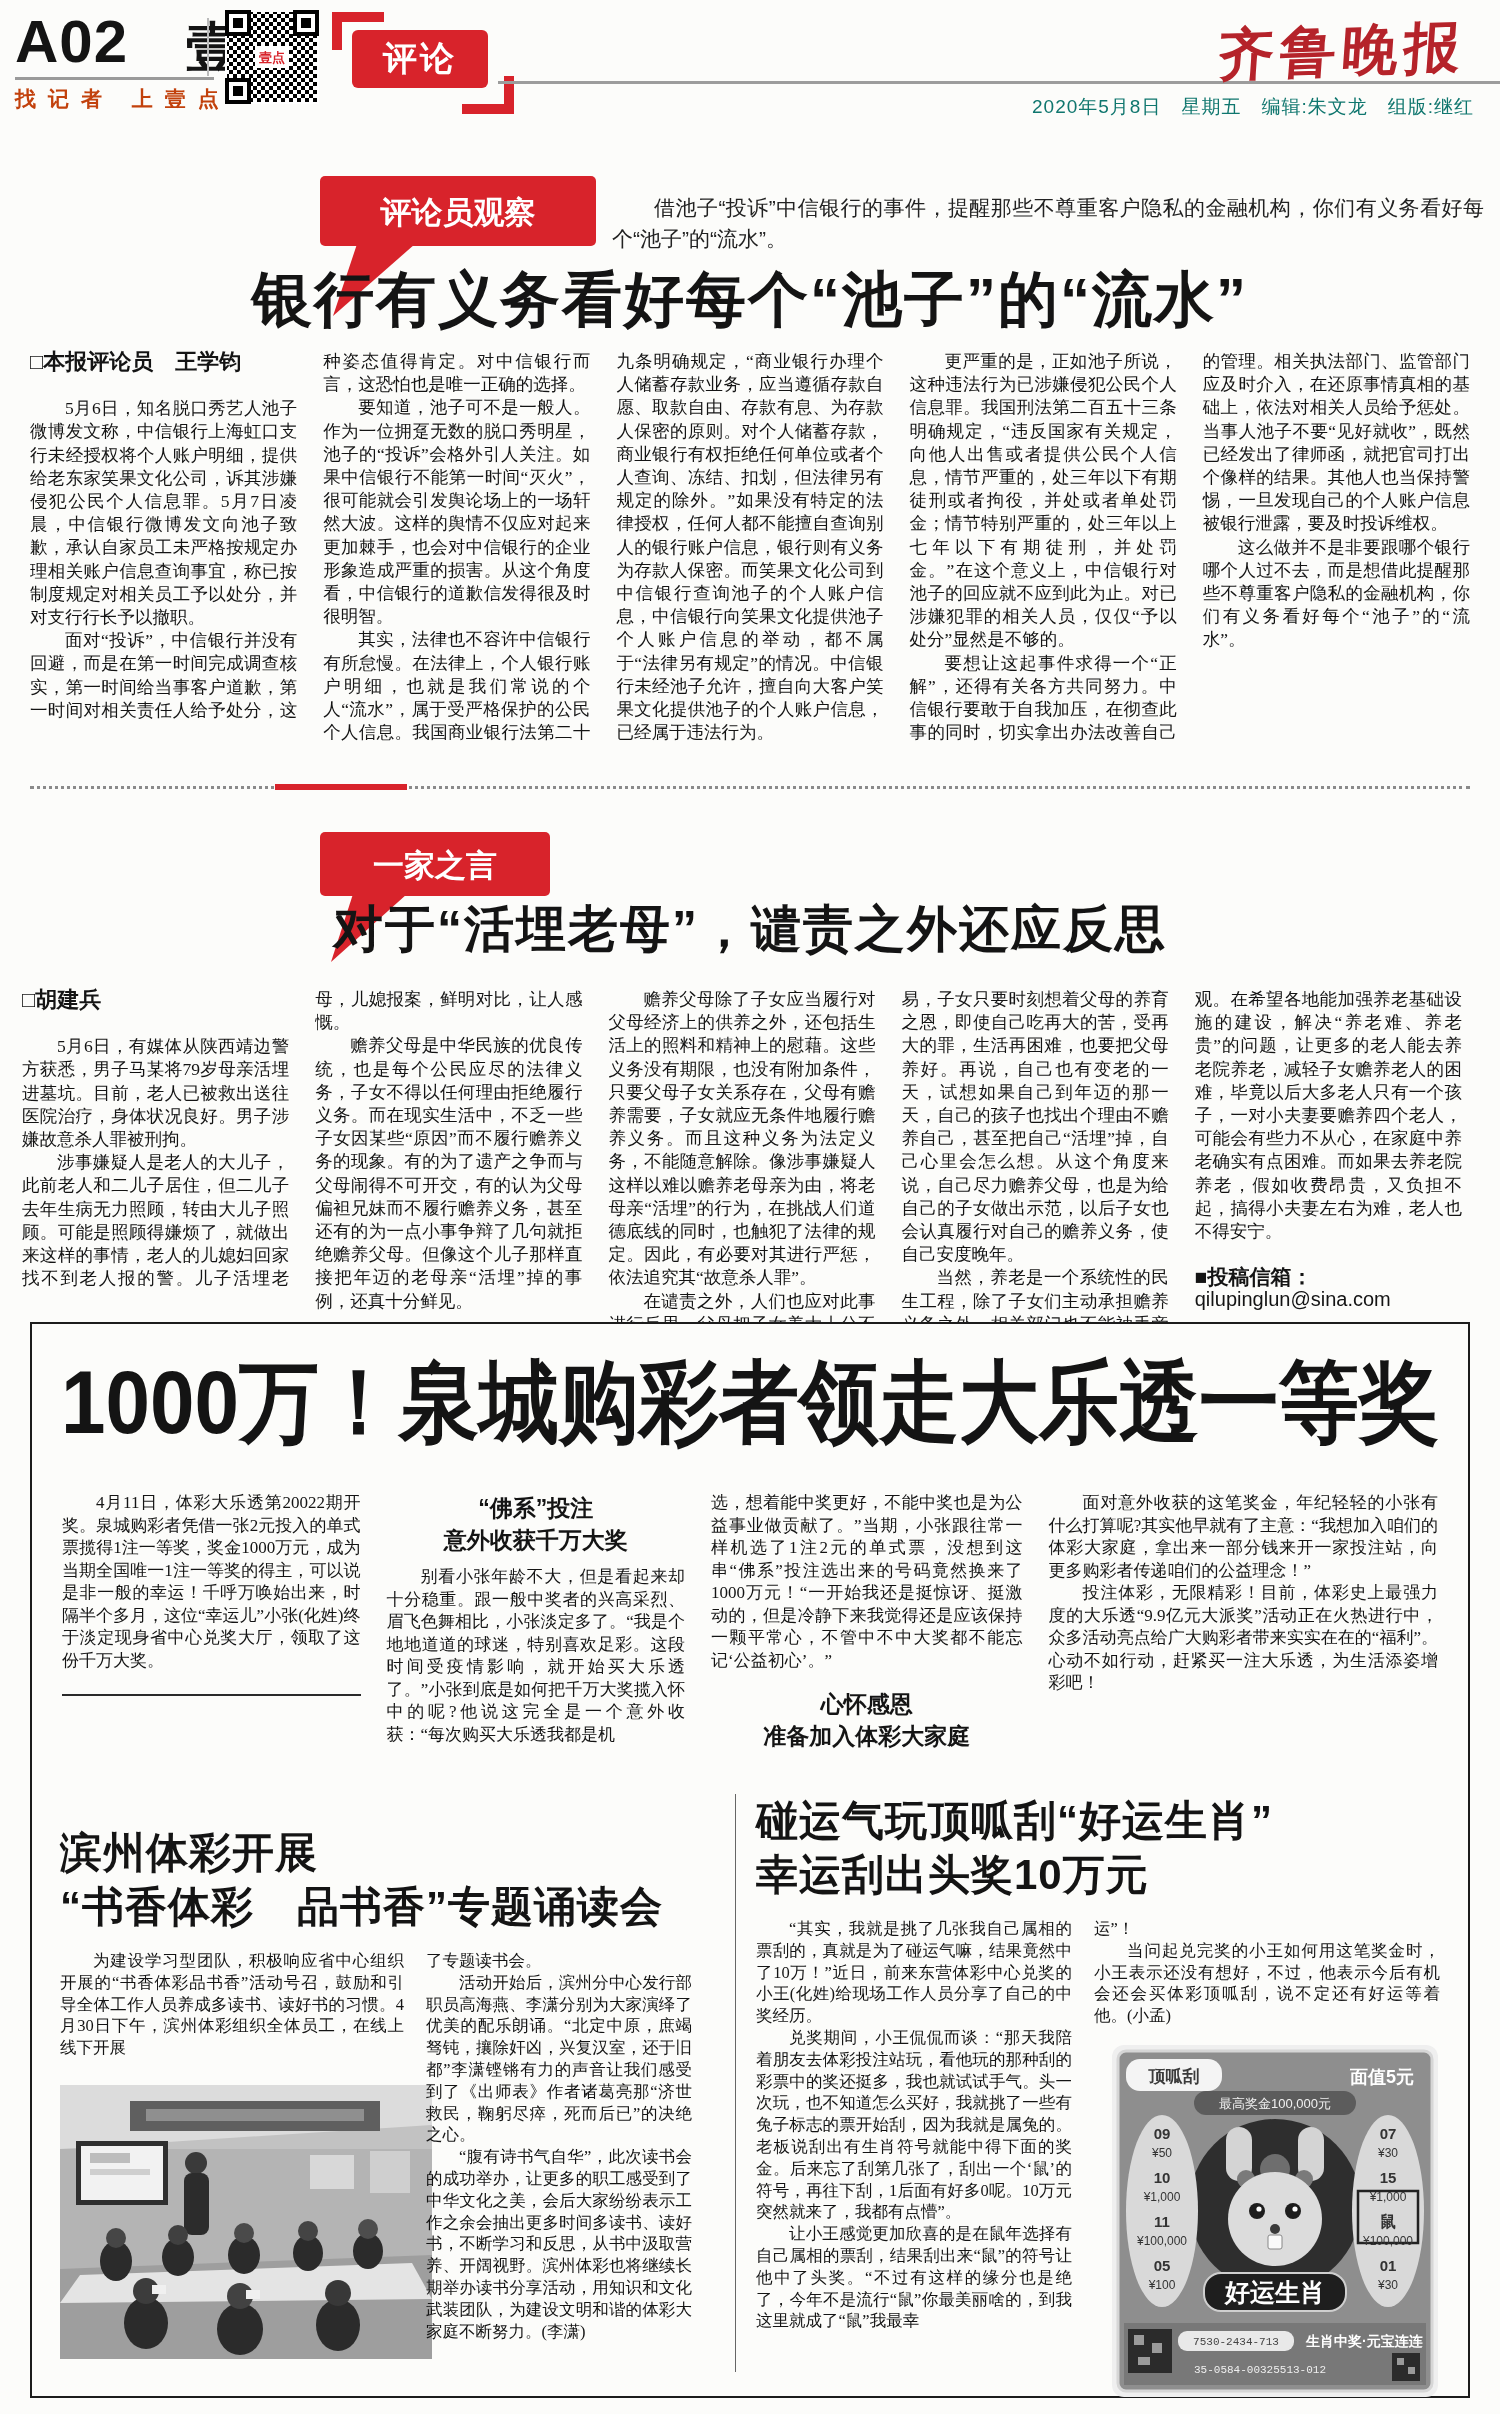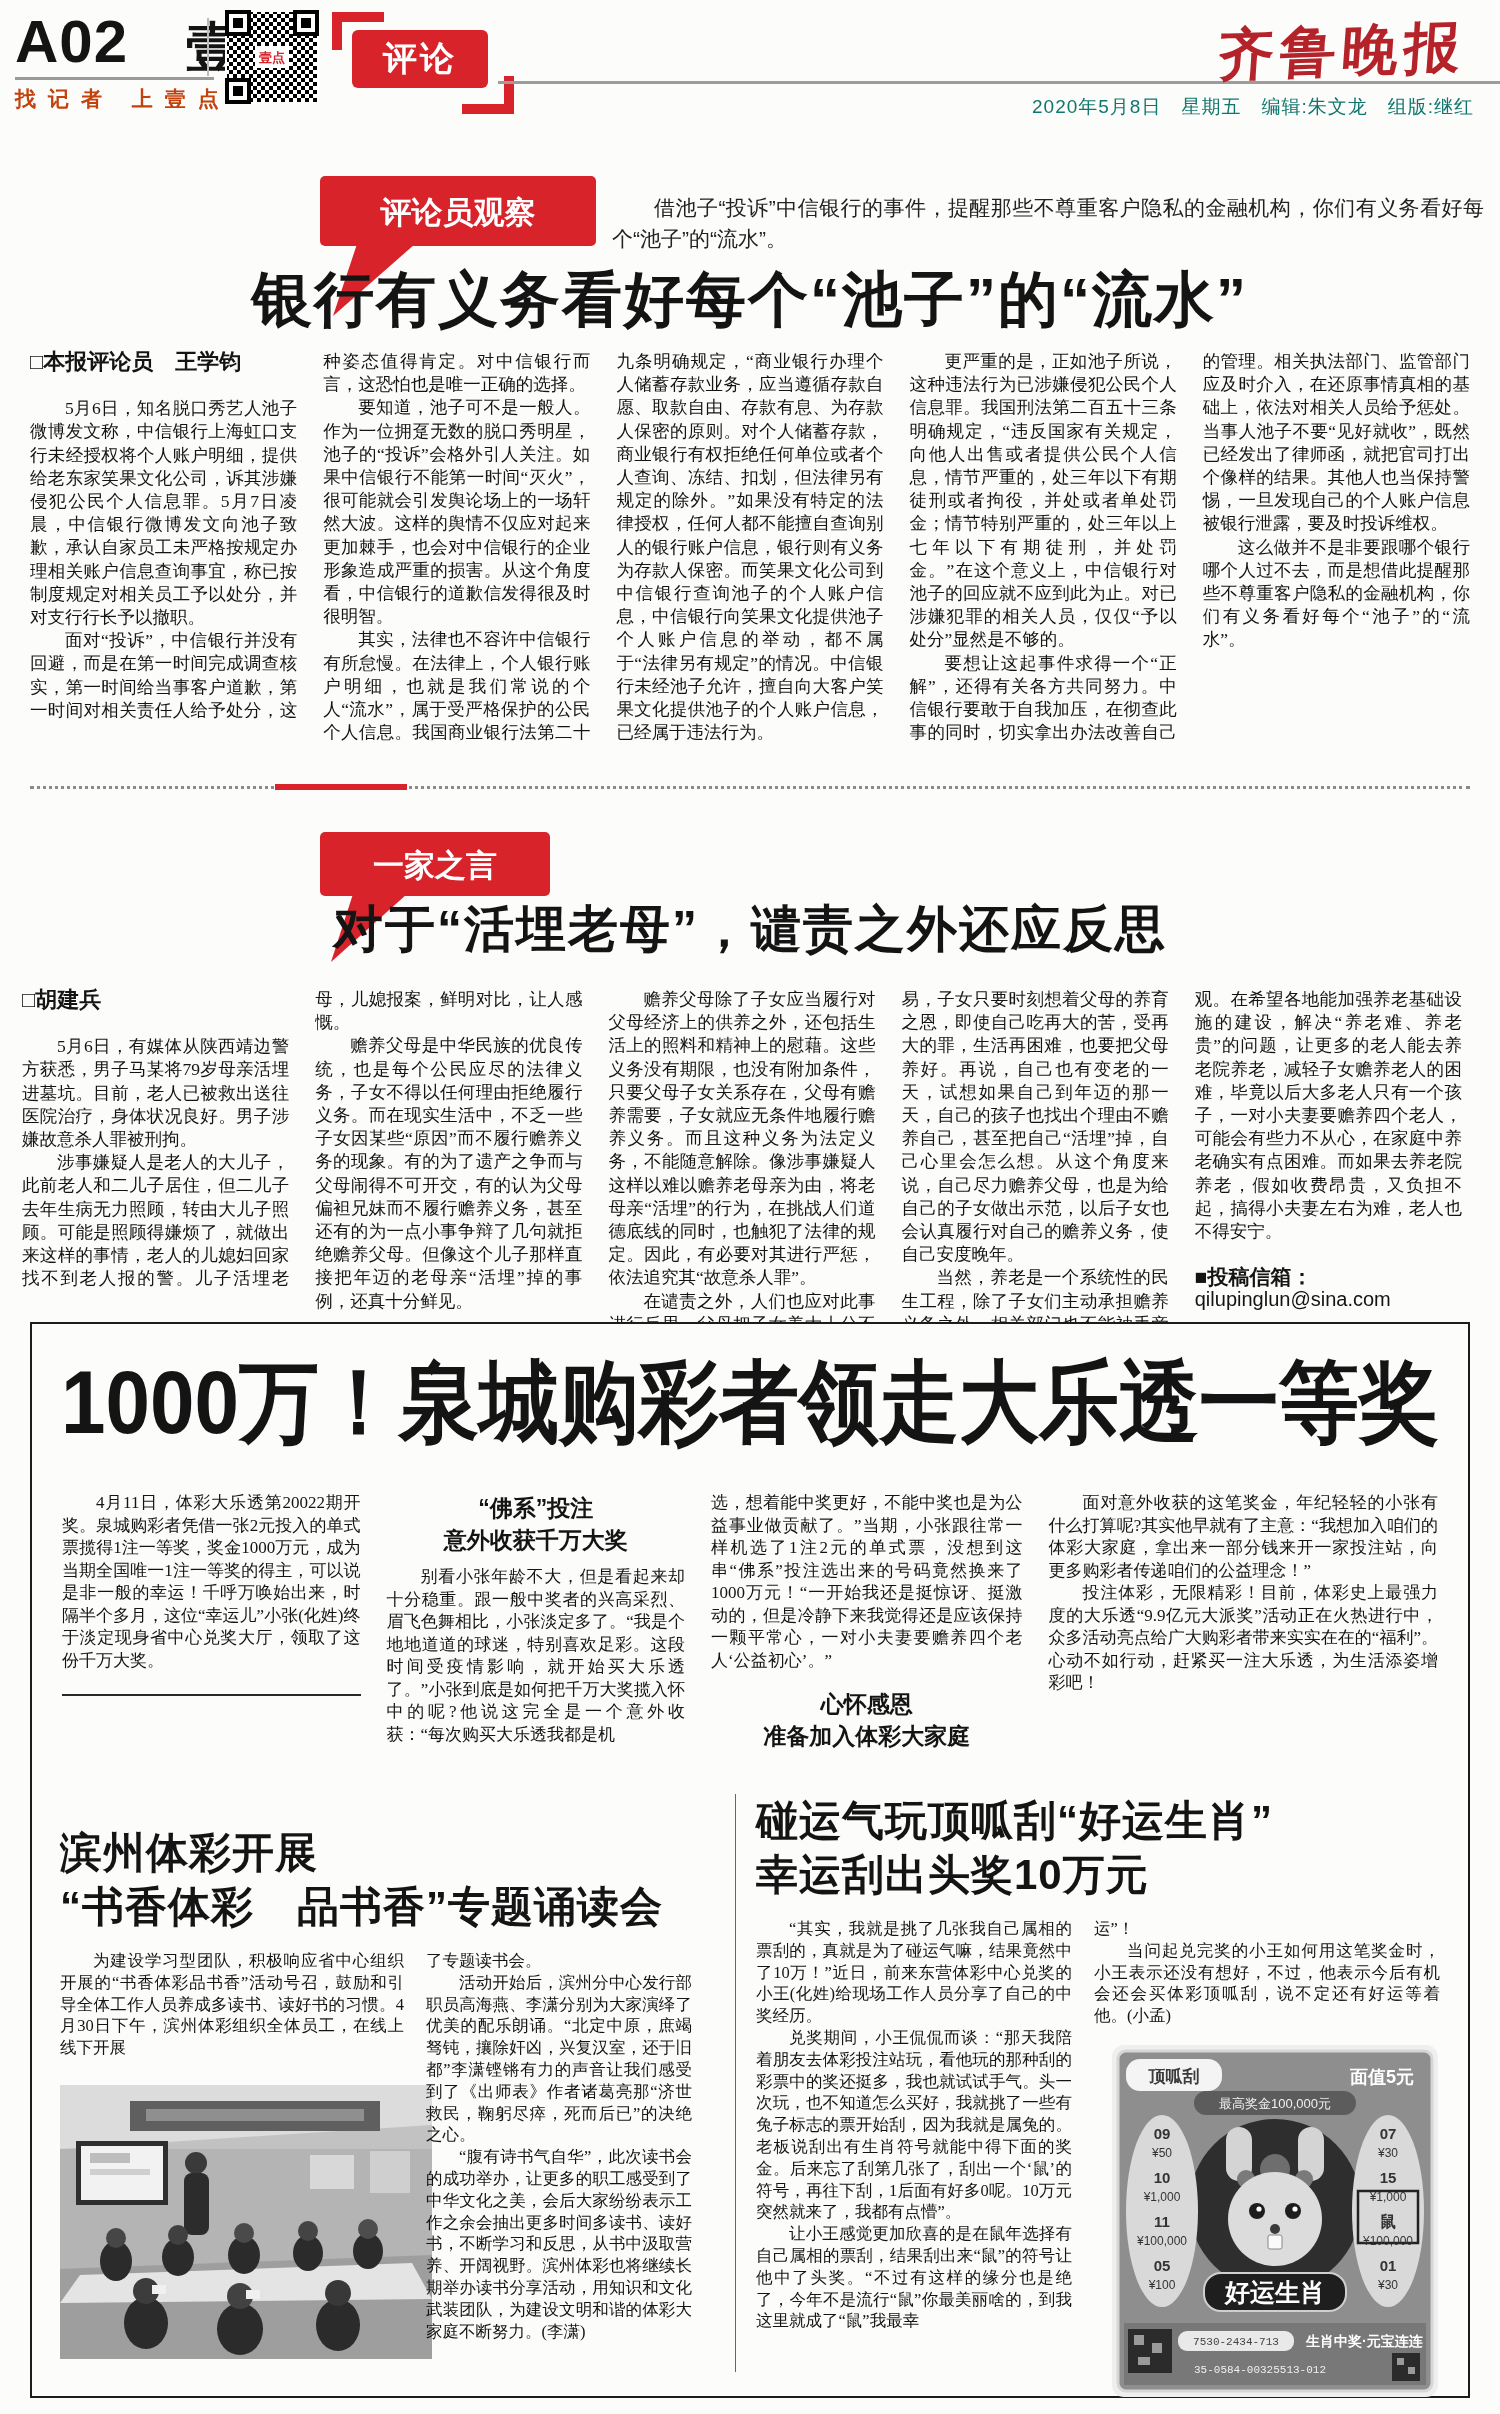--- a/index.html
+++ b/index.html
@@ -153,21 +153,21 @@
         <div class="c1-rule"></div>
       </div>
       <div class="c2">
         <div class="subhead">
           <div>“佛系”投注</div>
           <div>意外收获千万大奖</div>
         </div>
         <p class="ip">别看小张年龄不大，但是看起来却十分稳重。跟一般中奖者的兴高采烈、眉飞色舞相比，小张淡定多了。“我是个地地道道的球迷，特别喜欢足彩。这段时间受疫情影响，就开始买大乐透了。”小张到底是如何把千万大奖揽入怀中的呢?他说这完全是一个意外收获：“每次购买大乐透我都是机</p>
       </div>
       <div class="c3">
-        <p class="np">选，想着能中奖更好，不能中奖也是为公益事业做贡献了。”当期，小张跟往常一样机选了1注2元的单式票，没想到这串“佛系”投注选出来的号码竟然换来了1000万元！“一开始我还是挺惊讶、挺激动的，但是冷静下来我觉得还是应该保持一颗平常心，一对小夫妻要赡养四个老人‘公益初心’。”</p>
+        <p class="np">选，想着能中奖更好，不能中奖也是为公益事业做贡献了。”当期，小张跟往常一样机选了1注2元的单式票，没想到这串“佛系”投注选出来的号码竟然换来了1000万元！“一开始我还是挺惊讶、挺激动的，但是冷静下来我觉得还是应该保持一颗平常心，不管中不中大奖都不能忘记‘公益初心’。”</p>
         <div class="subhead subhead2">
           <div>心怀感恩</div>
           <div>准备加入体彩大家庭</div>
         </div>
       </div>
       <div class="c4">
         <p class="ip">面对意外收获的这笔奖金，年纪轻轻的小张有什么打算呢?其实他早就有了主意：“我想加入咱们的体彩大家庭，拿出来一部分钱来开一家投注站，向更多购彩者传递咱们的公益理念！”</p>
         <p class="ip">投注体彩，无限精彩！目前，体彩史上最强力度的大乐透“9.9亿元大派奖”活动正在火热进行中，众多活动亮点给广大购彩者带来实实在在的“福利”。心动不如行动，赶紧买一注大乐透，为生活添姿增彩吧！</p>
       </div>
     </div>

